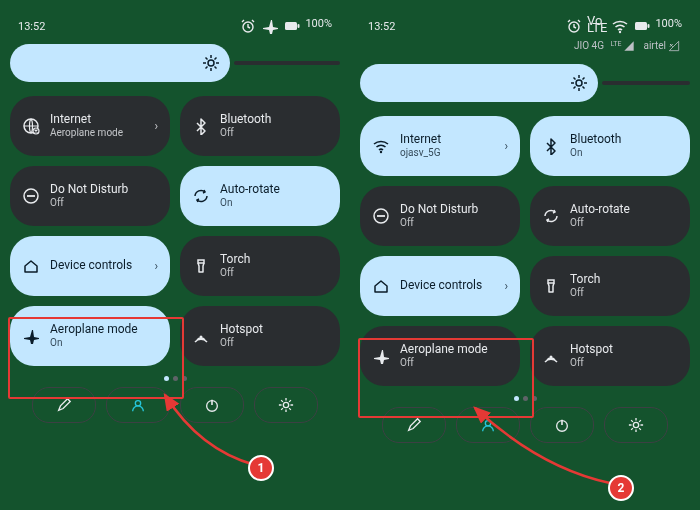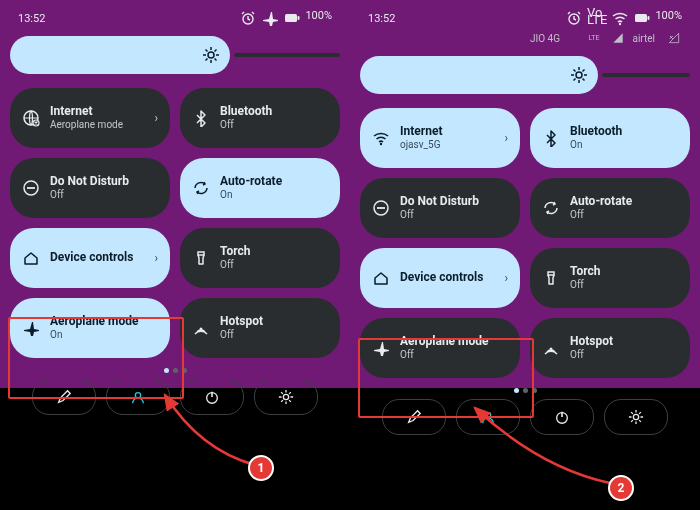--- a/index.html
+++ b/index.html
@@ -1,30 +1,30 @@
 <!DOCTYPE html>
 <html><head>
 <meta charset="utf-8">
 <style>
   html,body{margin:0;padding:0;background:#000;font-family:Roboto,Arial,sans-serif;color:#e8eaed;width:700px;height:510px;overflow:hidden}
   .wrap{display:flex;width:700px;height:510px}
-  .panel{width:350px;height:388px;position:relative;background:#701a75;box-sizing:border-box;padding:4px 10px}
+  .panel{width:350px;height:510px;position:relative;background:#14532d;box-sizing:border-box;padding:12px 10px}
   .status{display:flex;justify-content:space-between;align-items:center;height:24px;font-size:11px;padding:2px 8px 0}
   .status .right{display:flex;align-items:flex-start;gap:4px}
   .carrier{display:flex;justify-content:flex-end;gap:8px;font-size:10px;padding:2px 10px 6px;color:#bdc1c6}
-  .carrier span{display:flex;align-items:center;gap:13px}
+  .carrier span{display:flex;gap:2px}
   .brightness{display:flex;align-items:center;margin:6px 0 14px}
   .b-pill{height:38px;border-radius:19px;background:#c3e7ff;position:relative;display:flex;align-items:center;justify-content:flex-end;padding-right:10px;box-sizing:border-box}
   .b-track{flex:1;height:4px;background:#2a2d30;margin-left:4px;border-radius:2px}
   .grid{display:grid;grid-template-columns:1fr 1fr;gap:10px}
   .tile{height:60px;border-radius:24px;display:flex;align-items:center;padding:0 12px;box-sizing:border-box;gap:10px;position:relative}
   .tile.dark{background:#2a2d30}
   .tile.light{background:#c3e7ff;color:#0b1d2a}
   .tile .txt{display:flex;flex-direction:column;line-height:1.15}
-  .tile .title{font-size:12px;font-weight:700}
+  .tile .title{font-size:12px;font-weight:400}
   .tile .sub{font-size:10px;opacity:.8}
   .tile .chev{margin-left:auto;font-size:12px;opacity:.8}
   .icon{width:18px;height:18px;flex-shrink:0;display:flex;align-items:center;justify-content:center}
   .icon svg{width:18px;height:18px}
   .dots{display:flex;justify-content:center;gap:4px;margin:10px 0 6px}
   .dot{width:5px;height:5px;border-radius:50%;background:#5f6368}
   .dot.act{background:#c3e7ff}
   .footer{display:flex;justify-content:center;gap:10px;margin-top:4px}
   .fbtn{width:62px;height:34px;border-radius:17px;border:1px solid #3c4043;display:flex;align-items:center;justify-content:center}
   .fbtn svg{width:16px;height:16px}

